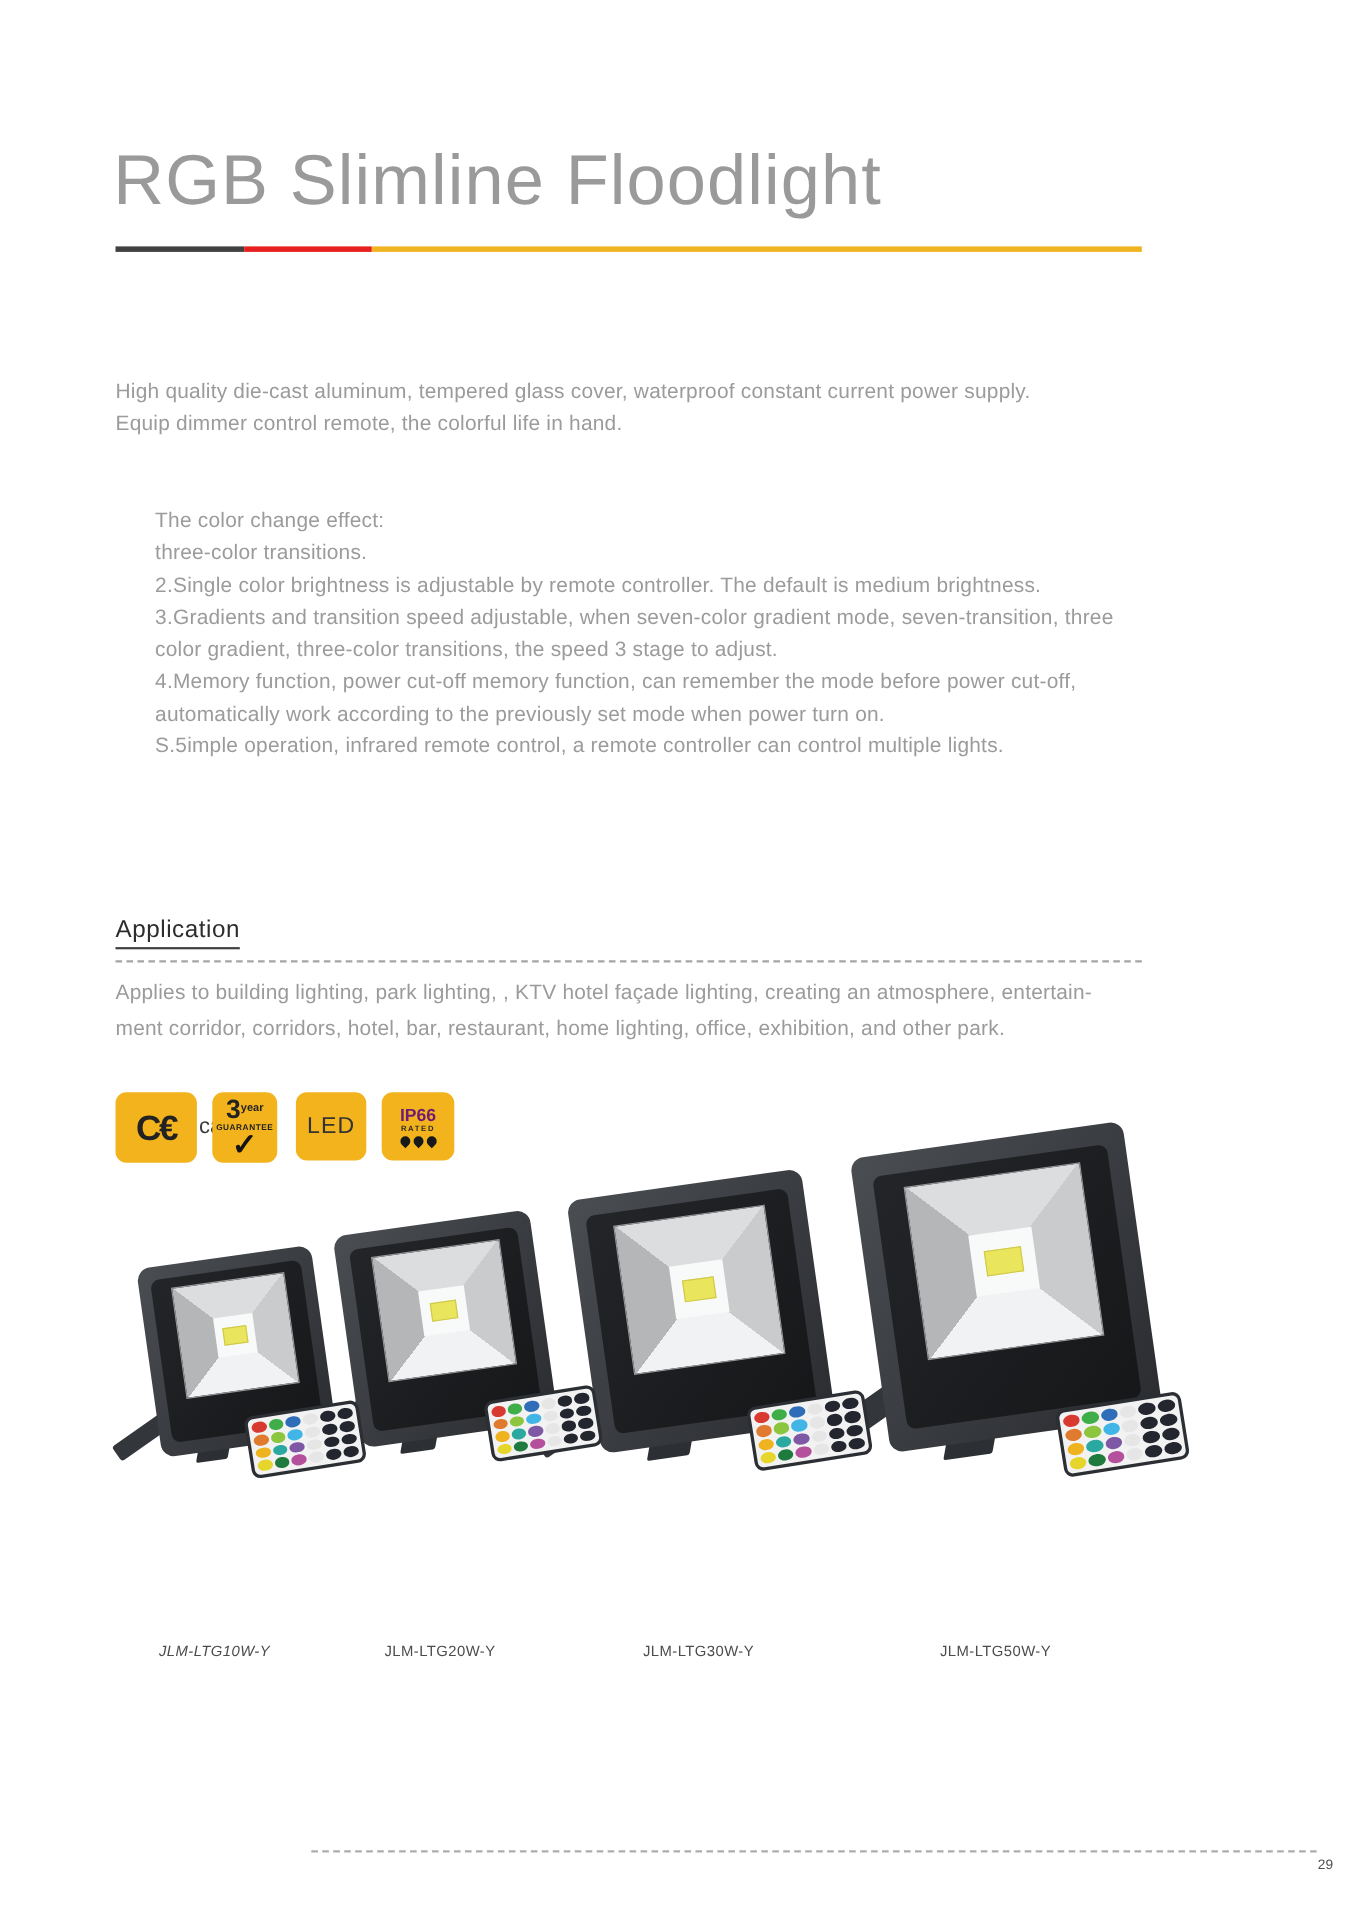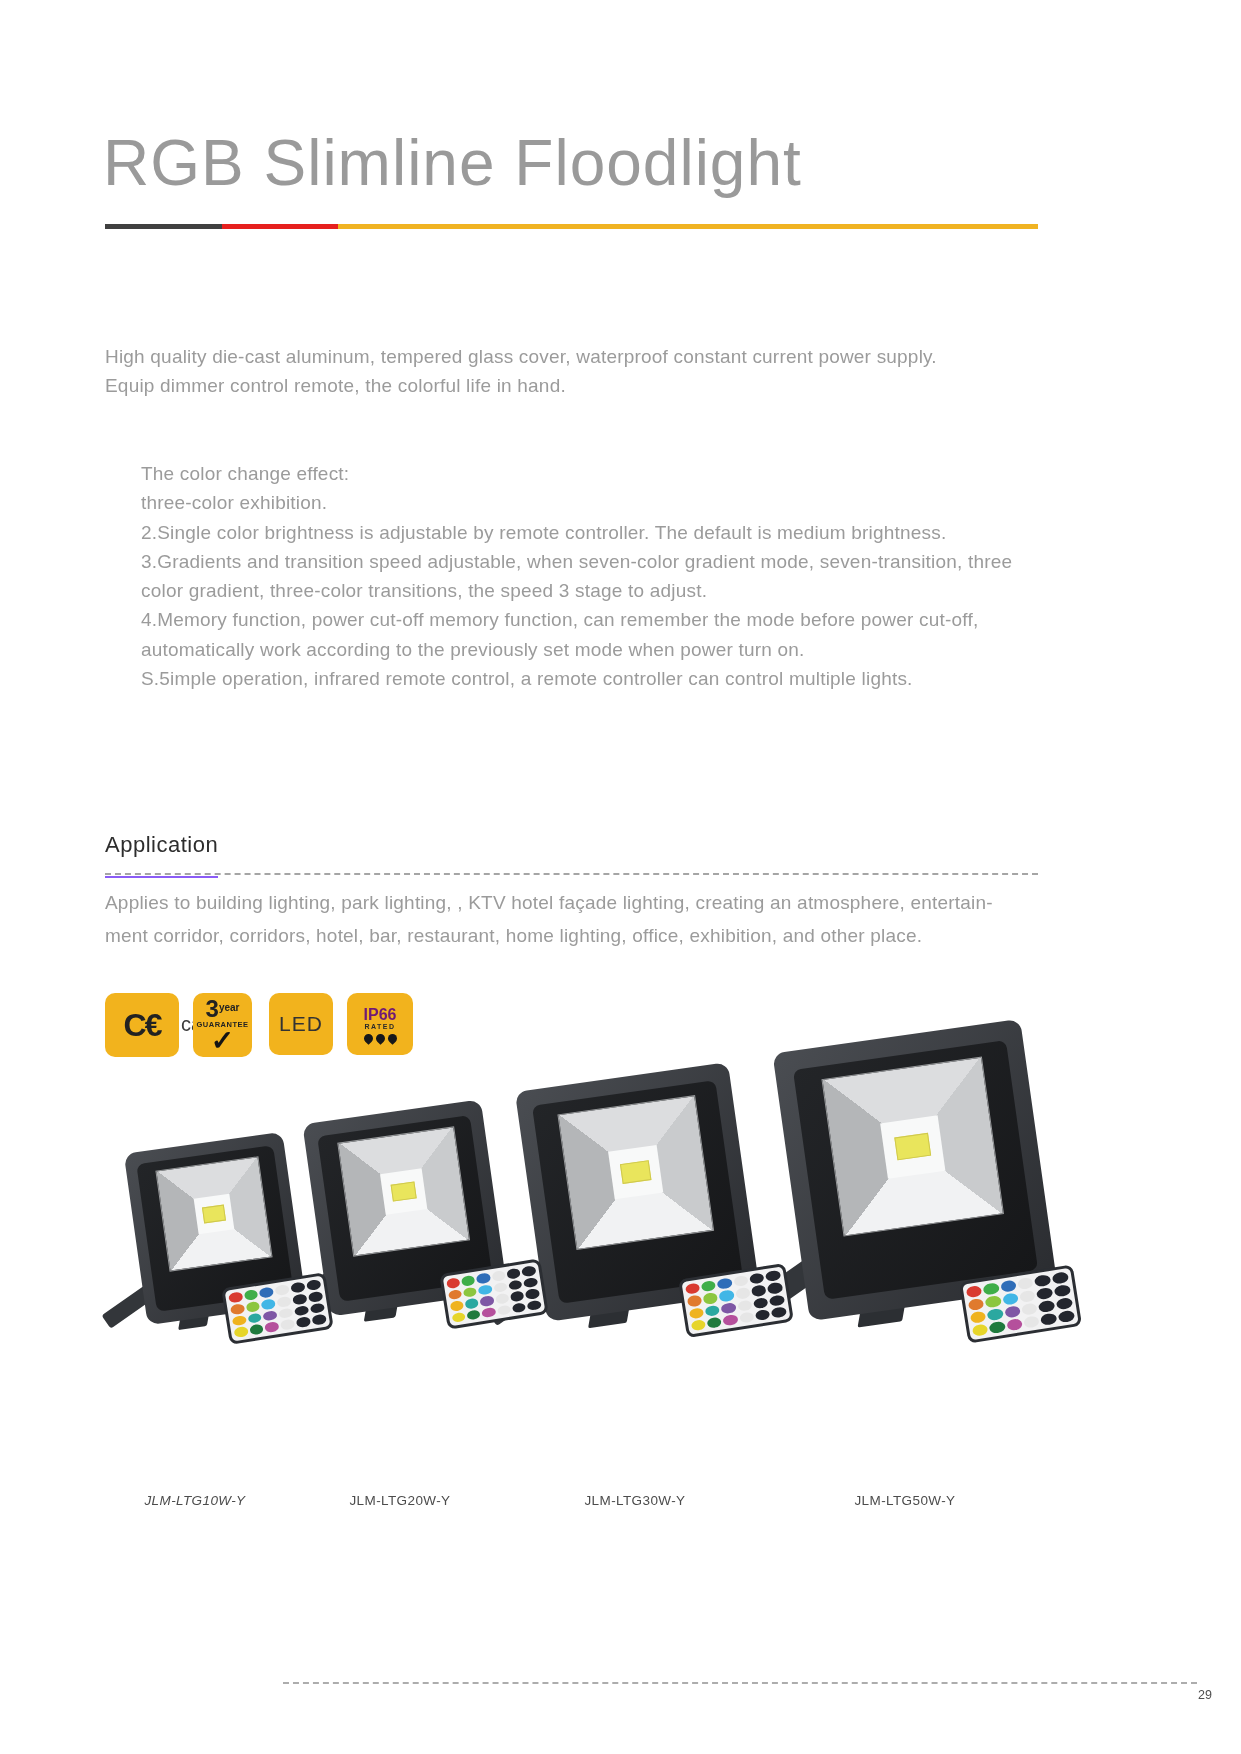--- a/index.html
+++ b/index.html
@@ -16,21 +16,21 @@
 
   
   .copy{position:absolute;left:105px;color:#9b9b9b;font-size:19px;line-height:29.3px;
         letter-spacing:.2px;white-space:nowrap;}
   .intro{top:342px;}
   .features{top:459px;margin-left:36px;}
 
   
   .app-heading{position:absolute;left:105px;top:832px;font-size:22px;color:#2d2d2d;
                letter-spacing:.5px;}
-  .app-heading span{display:inline-block;border-bottom:2px solid #8b5cf6;padding-bottom:18px;}
+  .app-heading span{display:inline-block;border-bottom:2px solid #404040;padding-bottom:3px;}
   .dash-line{position:absolute;border-top:2px dashed #a5a5a5;}
   .app-dash{left:105px;top:873px;width:933px;}
   .app-copy{top:886px;line-height:33px;}
 
   
   .badges{position:absolute;left:105px;top:993px;height:64px;width:420px;}
   .badge{position:absolute;top:0;height:62px;background:#f2b31d;border-radius:10px;
          display:flex;flex-direction:column;align-items:center;justify-content:center;
          color:#222;overflow:hidden;}
   .badge-ce{left:0;width:74px;height:64px;font-size:32px;font-weight:600;letter-spacing:-2px;z-index:1;}
@@ -97,36 +97,36 @@
     <div class="seg-yellow"></div>
   </div>
 
   <div class="copy intro">
     <div>High quality die-cast aluminum, tempered glass cover, waterproof constant current power supply.</div>
     <div>Equip dimmer control remote, the colorful life in hand.</div>
   </div>
 
   <div class="copy features">
     <div>The color change effect:</div>
-    <div>three-color exhibition.</div>
+    <div>three-color transitions.</div>
     <div>2.Single color brightness is adjustable by remote controller. The default is medium brightness.</div>
     <div>3.Gradients and transition speed adjustable, when seven-color gradient mode, seven-transition, three</div>
     <div>color gradient, three-color transitions, the speed 3 stage to adjust.</div>
     <div>4.Memory function, power cut-off memory function, can remember the mode before power cut-off,</div>
     <div>automatically work according to the previously set mode when power turn on.</div>
     <div>S.5imple operation, infrared remote control, a remote controller can control multiple lights.</div>
   </div>
 
   <div class="app-heading">
     <span>Application</span>
   </div>
   <div class="dash-line app-dash"></div>
   <div class="copy app-copy">
     <div>Applies to building lighting, park lighting, , KTV hotel façade lighting, creating an atmosphere, entertain-</div>
-    <div>ment corridor, corridors, hotel, bar, restaurant, home lighting, office, exhibition, and other place.</div>
+    <div>ment corridor, corridors, hotel, bar, restaurant, home lighting, office, exhibition, and other park.</div>
   </div>
 
   <div class="badges">
     <div class="badge badge-ce">
       <span>C€</span>
     </div>
     <div class="badge-between">ca</div>
     <div class="badge badge-guarantee">
       <div class="g-top"><span class="g-three">3</span><span class="g-year">year</span></div>
       <div class="g-mid">GUARANTEE</div>

